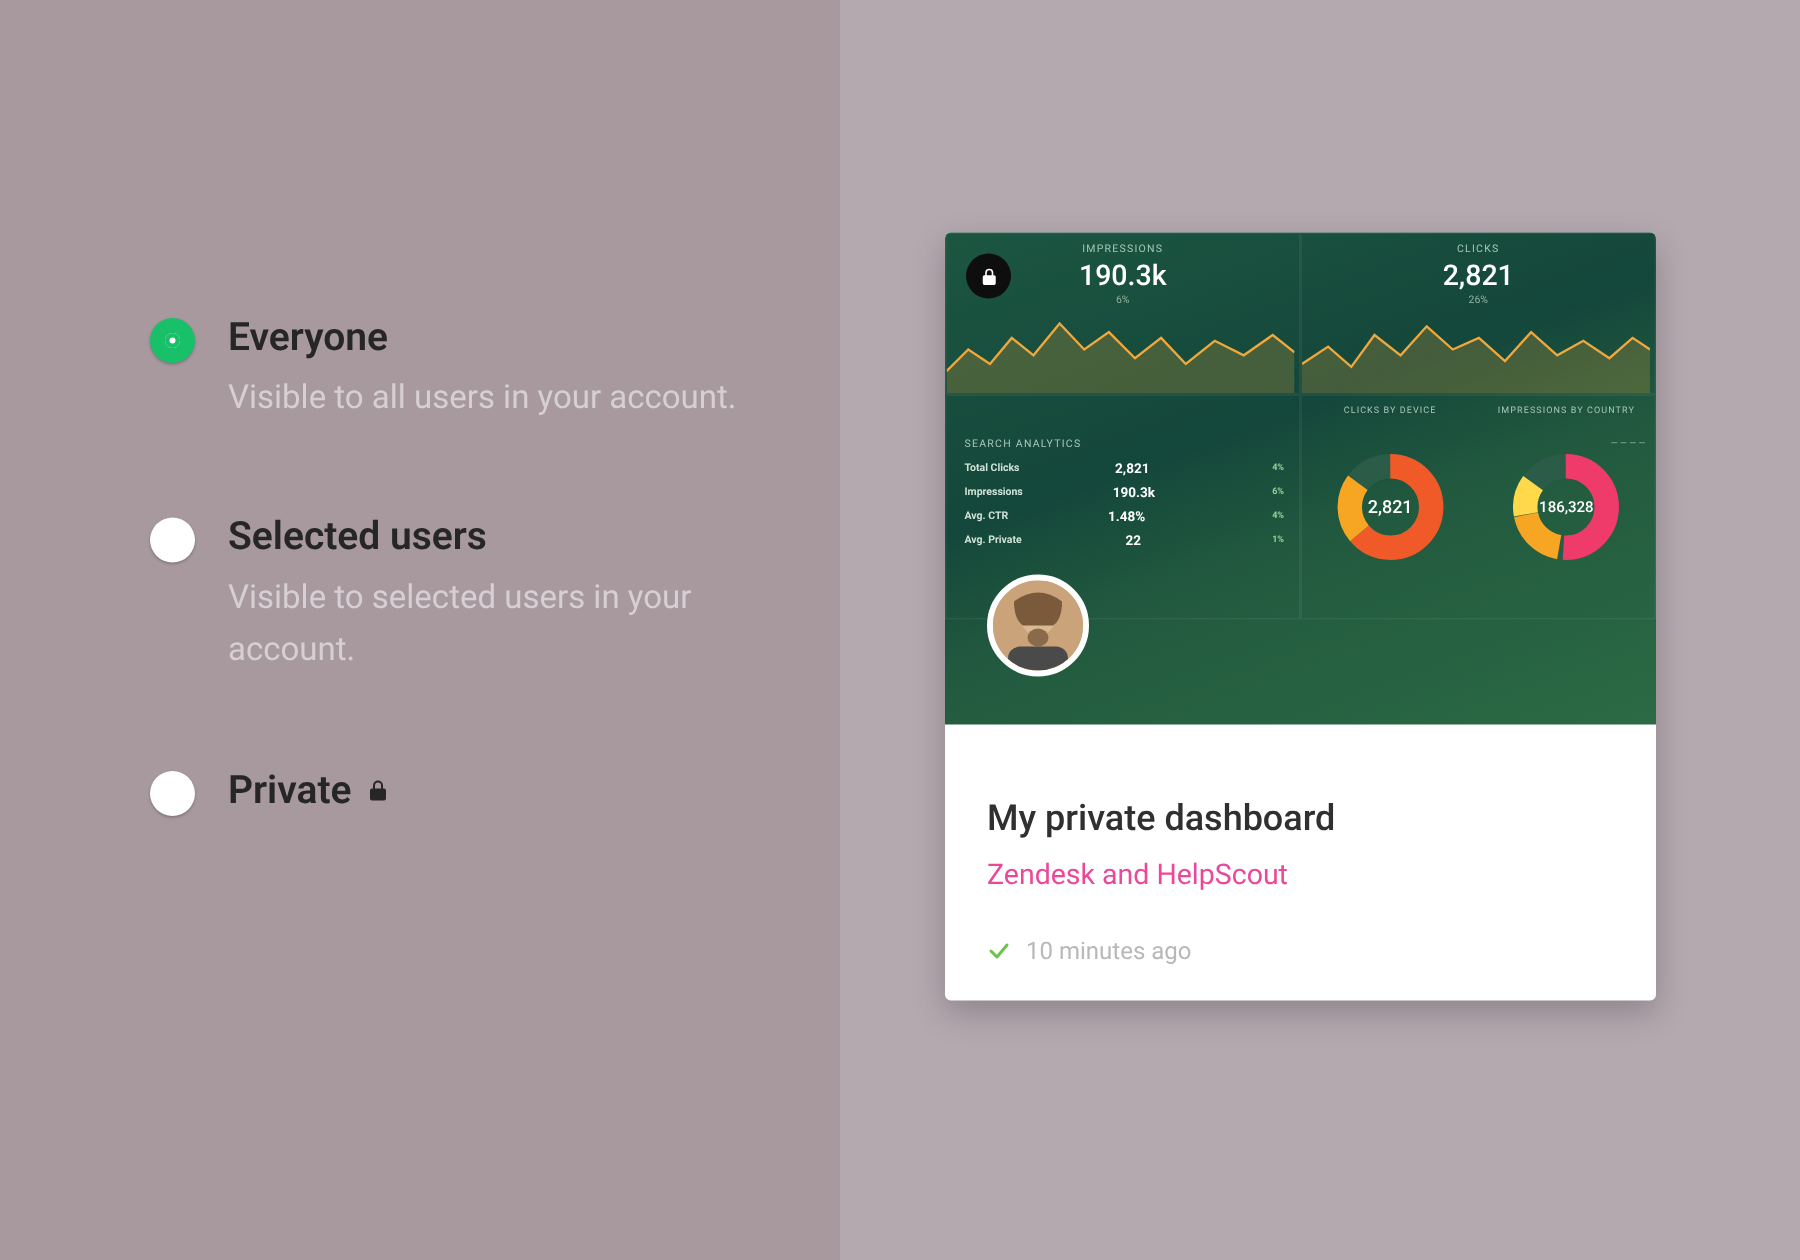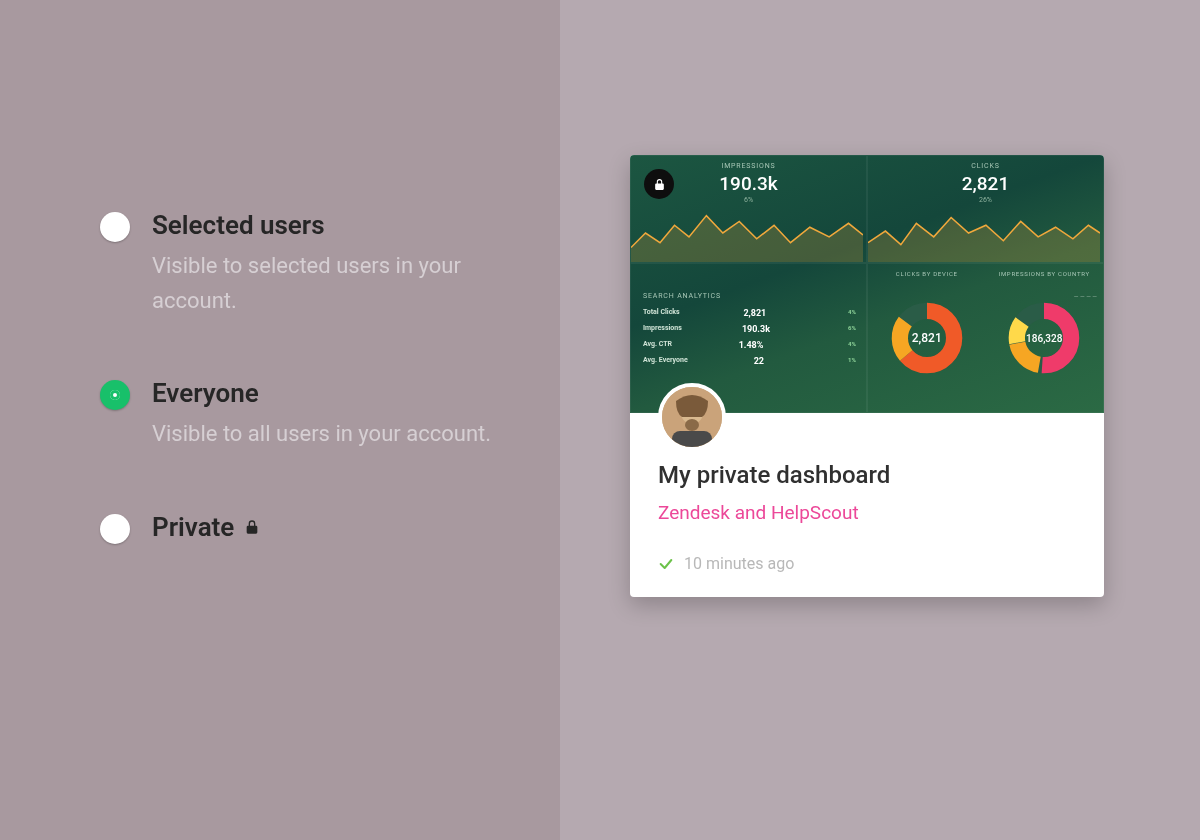--- a/index.html
+++ b/index.html
@@ -12,21 +12,21 @@
   .option{display:flex;gap:22px;margin-bottom:60px;}
   .radio{flex:0 0 30px;width:30px;height:30px;border-radius:50%;background:#fff;box-shadow:0 1px 2px rgba(0,0,0,.25);margin-top:2px;}
   .radio.selected{background:#18c06a;display:flex;align-items:center;justify-content:center;}
   .radio.selected::after{content:"";width:10px;height:10px;border-radius:50%;background:#fff;box-shadow:0 0 0 3px #18c06a inset,0 0 0 0 #fff;}
   .opt-title{font-size:26px;color:#262626;font-weight:600;display:flex;align-items:center;gap:10px;}
   .opt-desc{font-size:22px;line-height:1.6;color:#d6cfd3;margin-top:8px;max-width:360px;}
   .lock-sm{width:16px;height:18px;}
 
   
   .card{position:absolute;left:70px;top:155px;width:474px;border-radius:4px;box-shadow:0 8px 22px rgba(0,0,0,.22);overflow:visible;background:#fff;}
-  .card-thumb{height:258px;border-radius:4px 4px 0 0;position:relative;overflow:hidden;
+  .card-thumb{height:328px;border-radius:4px 4px 0 0;position:relative;overflow:hidden;
     background:linear-gradient(160deg,#1c5641 0%,#14473b 40%,#225a3f 60%,#2b6a44 100%);}
   .lock-badge{position:absolute;left:14px;top:14px;width:30px;height:30px;border-radius:50%;background:#0e0e0e;display:flex;align-items:center;justify-content:center;z-index:3;}
   .lock-badge svg{width:13px;height:15px;}
   .thumb-grid{position:absolute;inset:0;display:grid;grid-template-columns:1fr 1fr;grid-template-rows:108px 150px;}
   .tg-cell{border:1px solid rgba(255,255,255,.06);position:relative;overflow:hidden;}
   .tg-head{font-size:7px;letter-spacing:.12em;color:#a7c7b6;text-align:center;padding-top:6px;text-transform:uppercase;}
   .tg-big{font-size:19px;color:#fff;text-align:center;margin-top:2px;font-weight:500;}
   .tg-sub{font-size:7px;color:#8fb39f;text-align:center;margin-top:1px;}
   .spark{position:absolute;left:0;right:0;bottom:0;height:58px;}
   .spark path.fill{fill:rgba(240,170,60,.22);}
@@ -53,32 +53,32 @@
   .foot-txt{font-size:16px;color:#b8b8b8;}
 </style>
 </head>
 <body>
 
 <div class="stage">
 
   <div class="pane left">
 
     <div class="option">
+      <div class="radio selected"></div>
+      <div>
+        <div class="opt-title">Everyone</div>
+        <div class="opt-desc">Visible to all users in your account.</div>
+      </div>
+    </div>
+
+    <div class="option">
       <div class="radio"></div>
       <div>
         <div class="opt-title">Selected users</div>
         <div class="opt-desc">Visible to selected users in your account.</div>
-      </div>
-    </div>
-
-    <div class="option">
-      <div class="radio selected"></div>
-      <div>
-        <div class="opt-title">Everyone</div>
-        <div class="opt-desc">Visible to all users in your account.</div>
       </div>
     </div>
 
     <div class="option">
       <div class="radio"></div>
       <div>
         <div class="opt-title">
           <span>Private</span>
           <svg class="lock-sm" viewBox="0 0 24 24">
               <path fill="#262626" d="M12 2a5 5 0 0 0-5 5v3H6a2 2 0 0 0-2 2v8a2 2 0 0 0 2 2h12a2 2 0 0 0 2-2v-8a2 2 0 0 0-2-2h-1V7a5 5 0 0 0-5-5zm-3 5a3 3 0 1 1 6 0v3H9z"></path>
@@ -133,21 +133,21 @@
                   <span>Impressions</span>
                   <span class="v">190.3k</span>
                   <span class="c">6%</span>
                 </div>
               <div class="row">
                   <span>Avg. CTR</span>
                   <span class="v">1.48%</span>
                   <span class="c">4%</span>
                 </div>
               <div class="row">
-                  <span>Avg. Everyone</span>
+                  <span>Avg. Private</span>
                   <span class="v">22</span>
                   <span class="c">1%</span>
                 </div>
             </div>
           </div>
 
           <div class="tg-cell" style="display:grid;grid-template-columns:1fr 1fr;">
             <div class="donut-wrap">
               <div class="mini-head">CLICKS BY DEVICE</div>
               <svg class="donut" viewBox="0 0 42 42">

